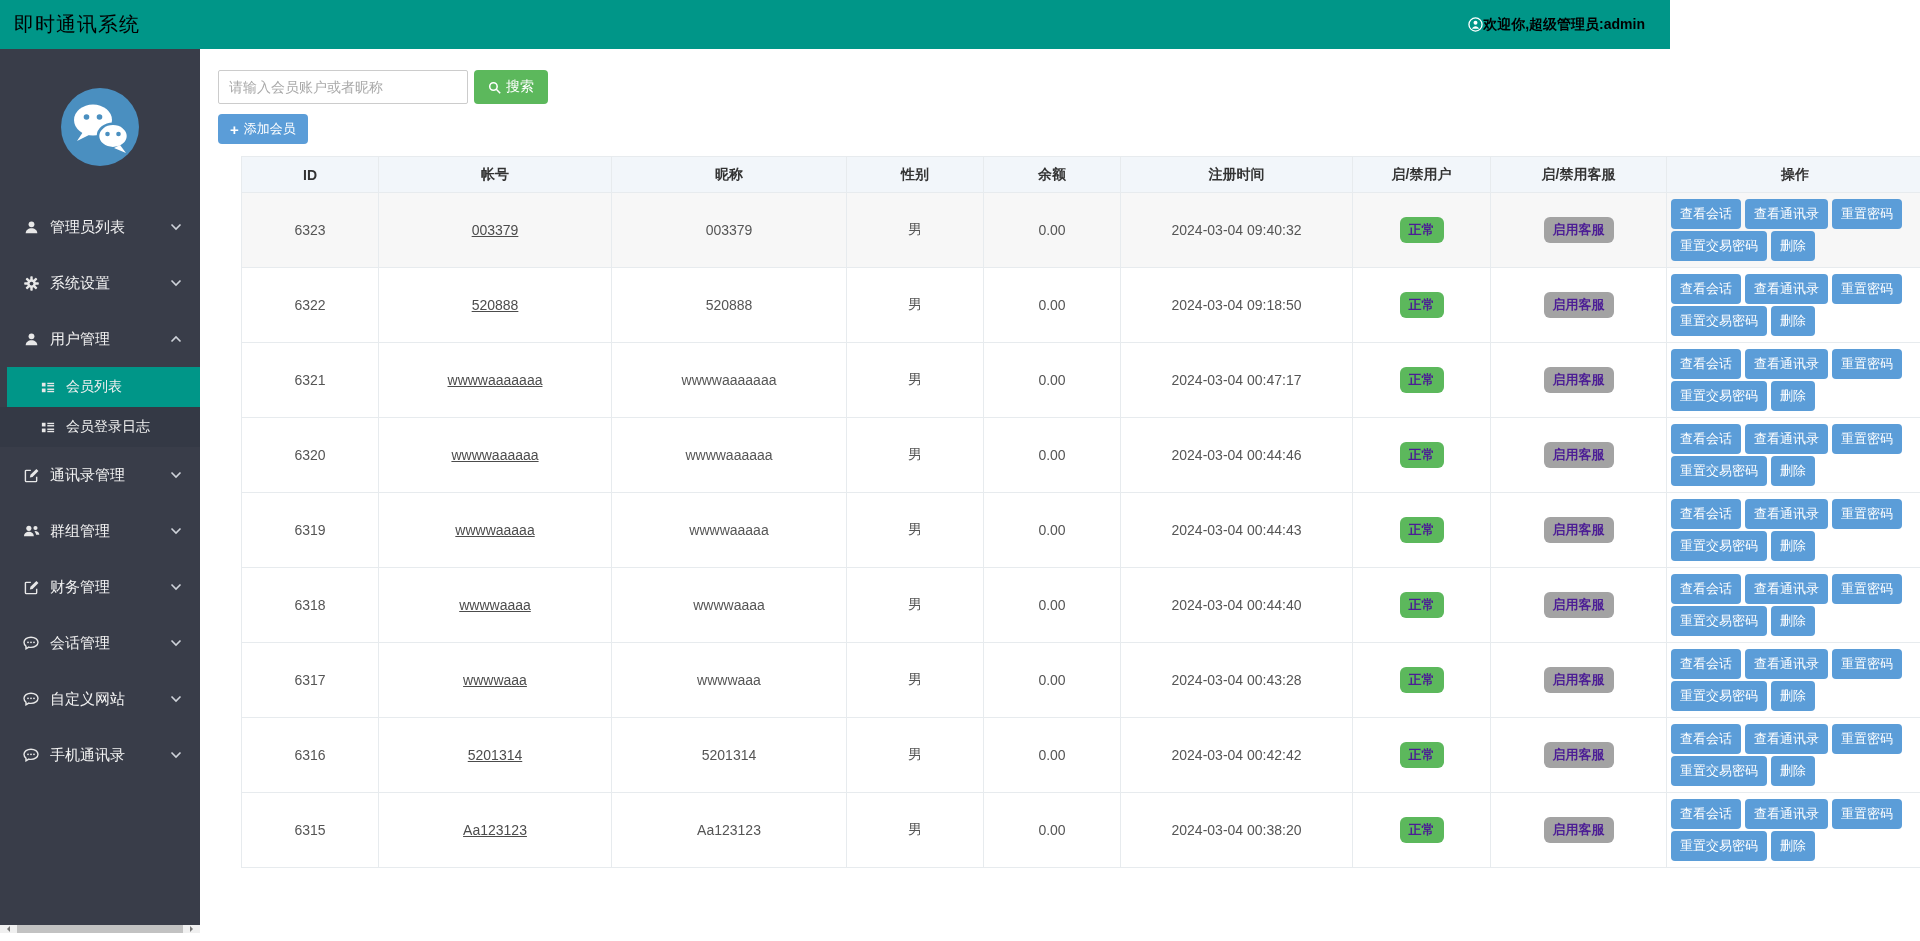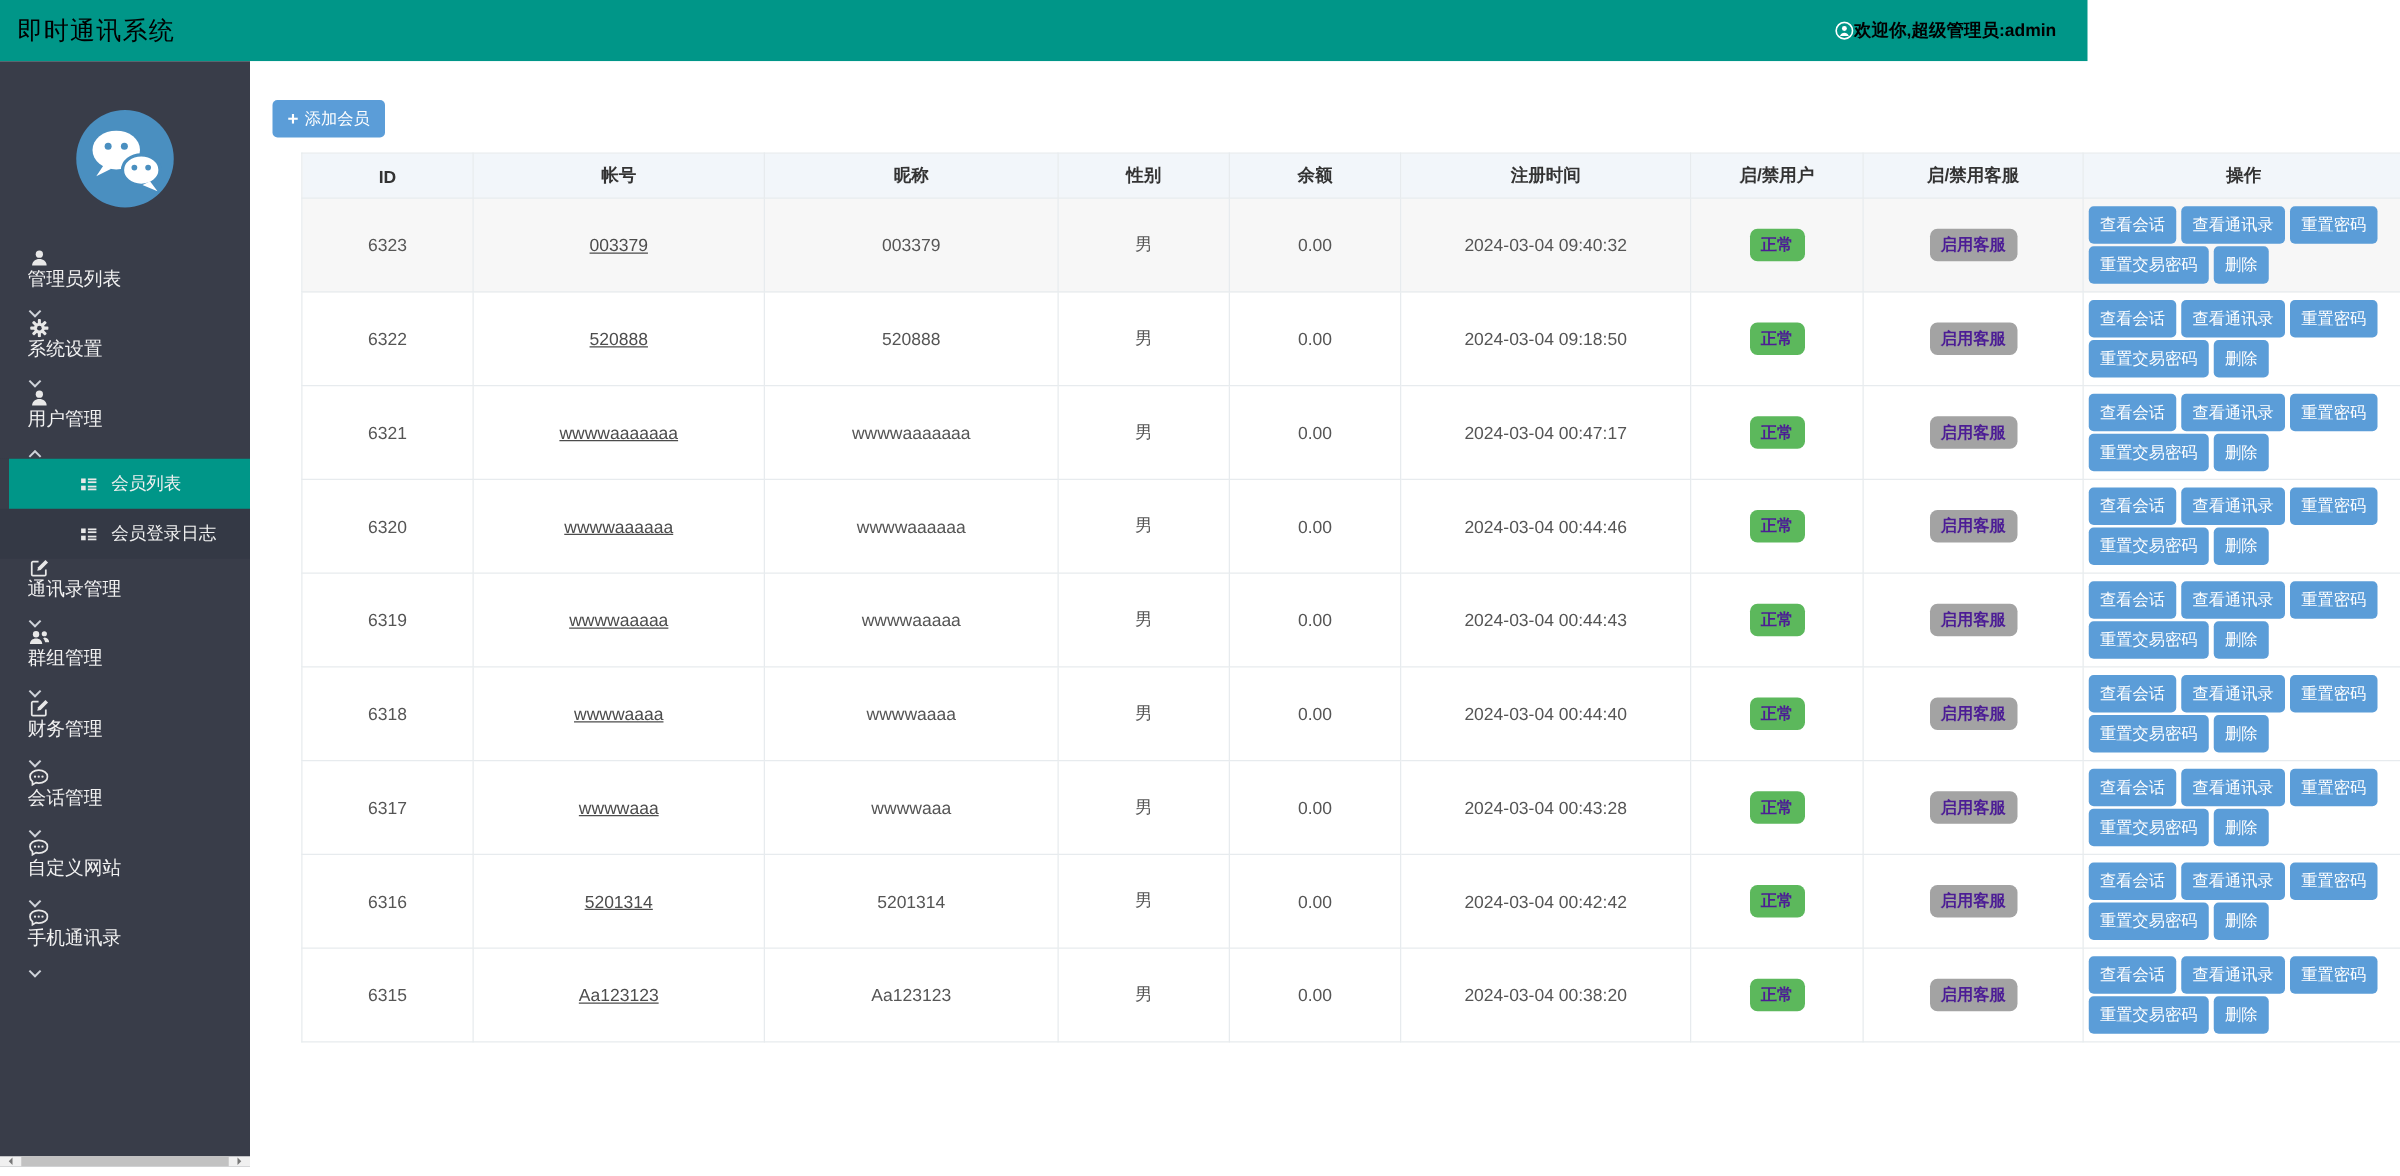--- a/index.html
+++ b/index.html
@@ -22,29 +22,29 @@
   .topbar .app-title{font-size:20px;font-weight:500;letter-spacing:1px;}
   .topbar .welcome{display:flex;align-items:center;gap:0;font-size:14px;font-weight:600;}
   
   .sidebar{
     position:absolute;top:49px;left:0;width:200px;height:884px;
     background:var(--dark);color:#fff;
   }
   .logo-wrap{display:flex;justify-content:center;padding:38px 0 32px;}
   .menu{font-size:15px;}
   .menu-item{
-    height:56px;display:flex;padding:0 18px 0 22px;
-    cursor:pointer;color:#f2f2f2;position:relative;flex-direction:column;
+    height:56px;display:flex;align-items:center;padding:0 18px 0 22px;
+    cursor:pointer;color:#f2f2f2;position:relative;
   }
   .mi-icon{width:18px;display:inline-flex;justify-content:center;margin-right:10px;color:#e8e8e8;}
   .mi-label{flex:1;}
   .mi-chevron{color:#cfd3da;display:inline-flex;}
   .submenu{background:var(--darker);}
   .submenu-item{
-    height:40px;display:flex;align-items:center;padding:0 18px 0 62px;
+    height:40px;display:flex;align-items:center;padding:0 18px 0 39px;
     cursor:pointer;font-size:14px;color:#f0f0f0;
   }
   .submenu-item .mi-icon{margin-right:9px;}
   .submenu-item.active{
     background:linear-gradient(90deg, var(--dark) 0 7px, var(--teal) 7px 100%);
   }
   
   .hscroll{
     position:absolute;left:0;bottom:0;width:200px;height:8px;background:#f0f0f0;
   }
@@ -303,20 +303,32 @@
       </div>
     </div>
   <div class="hscroll">
     <span class="arr left"></span>
     <div class="thumb"></div>
     <span class="arr right"></span>
   </div>
 </div>
 
 <div class="main">
+  <div class="search-row">
+    <input class="search-input" placeholder="请输入会员账户或者昵称" style="">
+    <button class="btn btn-search">
+      <span style="display:inline-flex">
+        <svg width="13" height="13" viewBox="0 0 16 16">
+            <circle cx="6.7" cy="6.7" r="4.6" fill="none" stroke="#fff" stroke-width="1.9"></circle>
+            <path d="M10.2 10.2L15 15" stroke="#fff" stroke-width="1.9"></path>
+          </svg>
+      </span>
+      <span>搜索</span>
+    </button>
+  </div>
   <button class="btn btn-add">
     <span class="plus">+</span>
     <span>添加会员</span>
   </button>
 
   <table class="members">
     <colgroup>
       <col style="width:137px">
         <col style="width:233px">
         <col style="width:235px">

